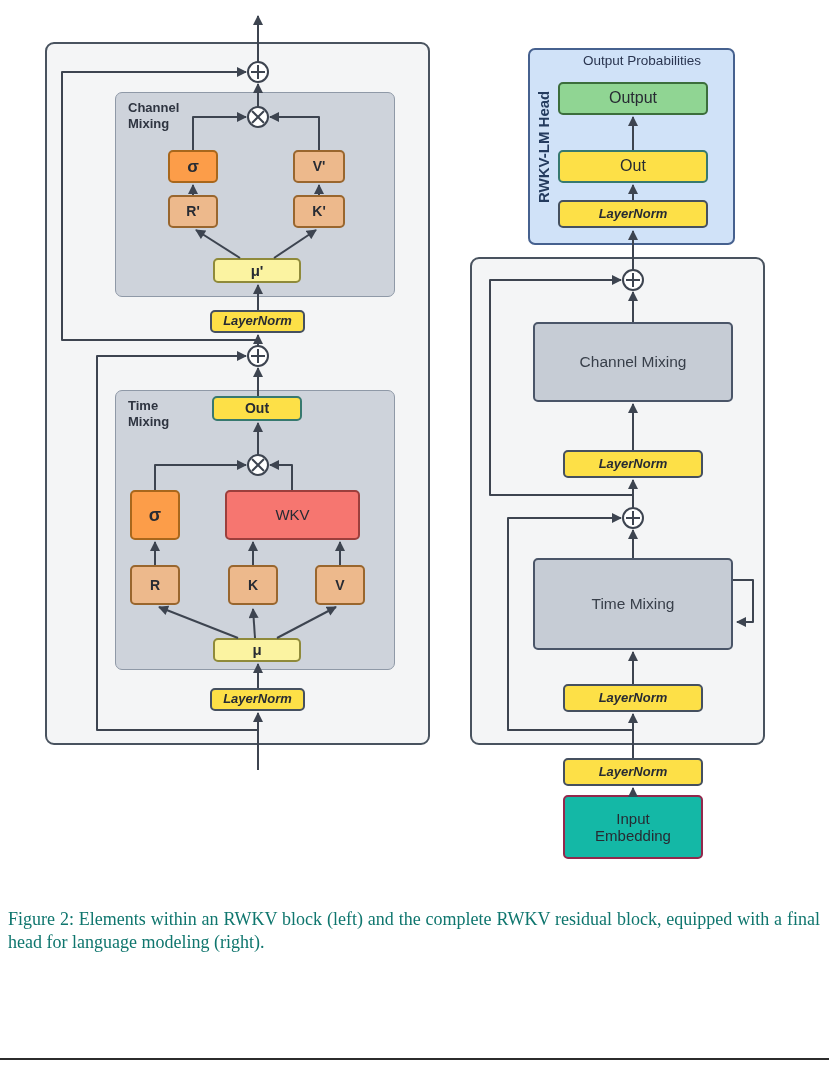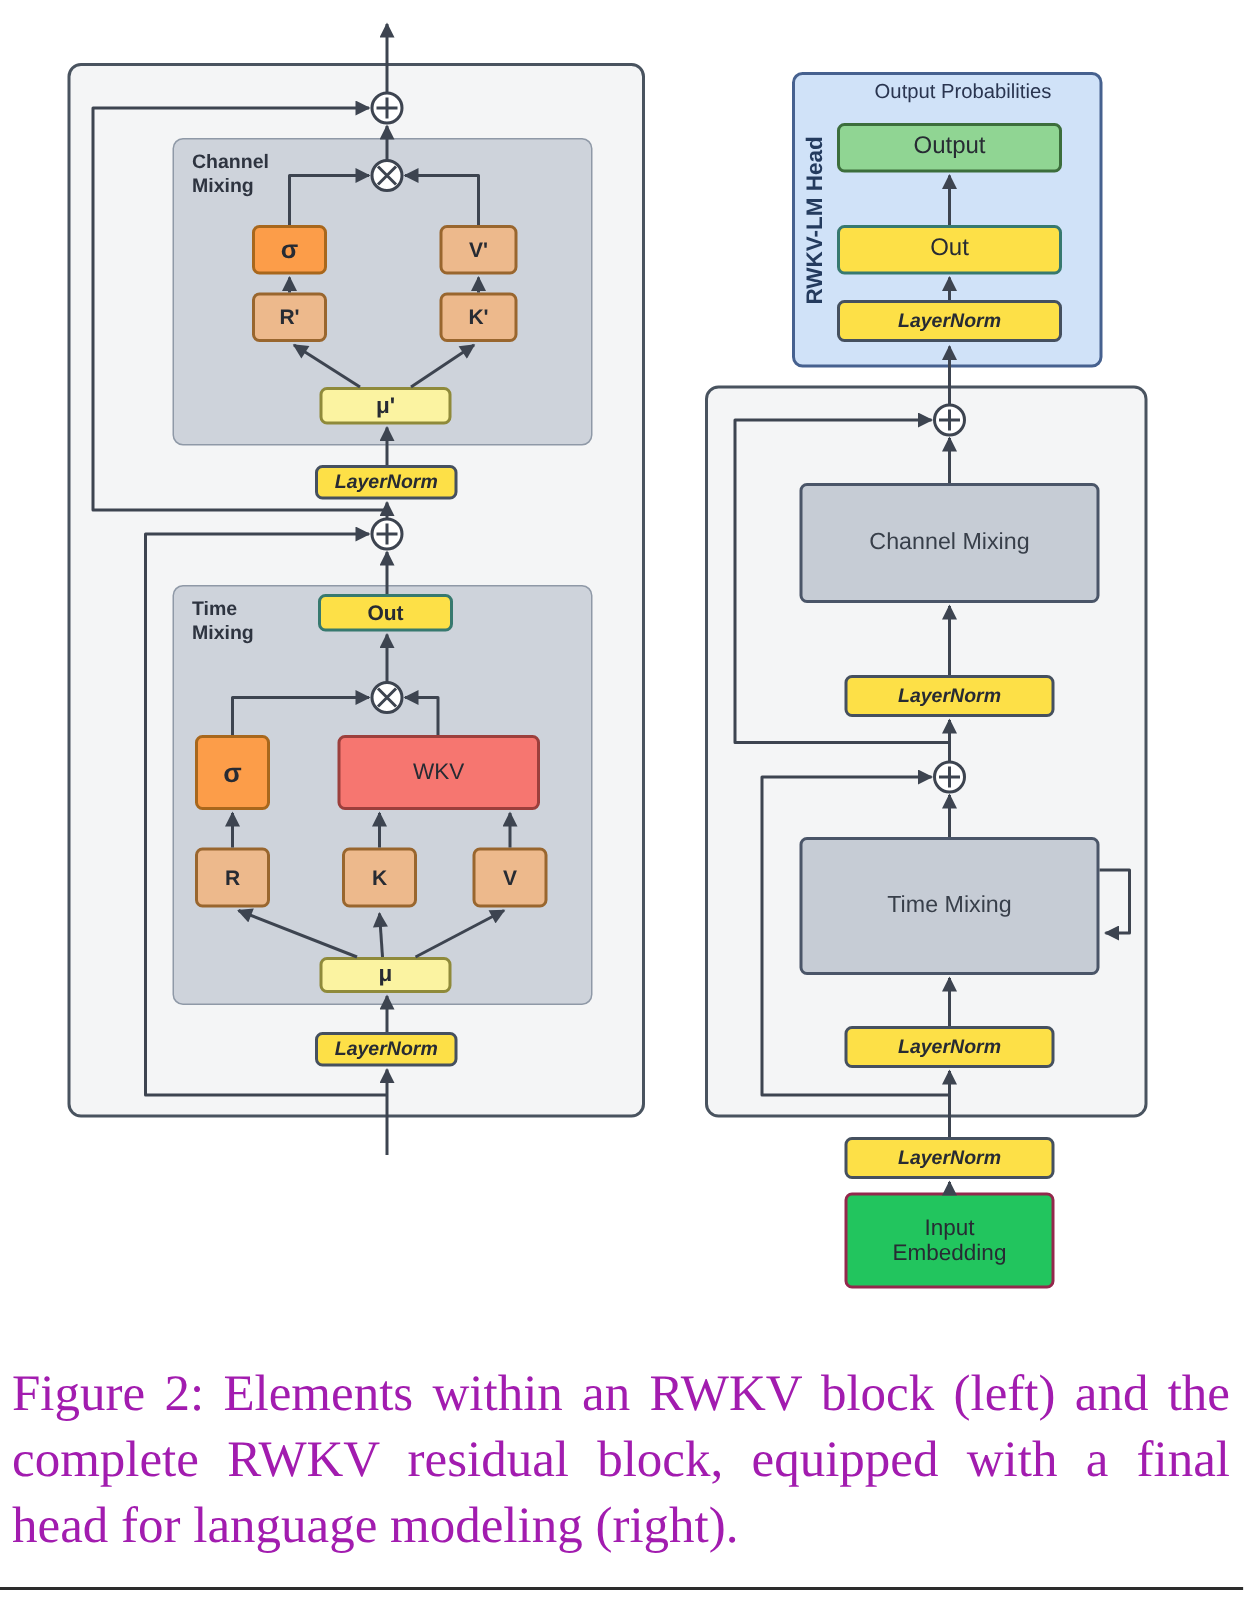--- a/index.html
+++ b/index.html
@@ -22,35 +22,35 @@
   .head-container {
     position:absolute; background:#d0e2f8; border:2px solid #46618f; border-radius:7px;
   }
   .orange { background:#fc9d49; border-color:#a8671c; }
   .tan    { background:#edb98c; border-color:#99662e; }
   .yellow { background:#fbf3a1; border-color:#8f8a3a; }
   .ln     { background:#fde047; border-color:#45505f; font-weight:700; font-size:13px;font-style:italic; }
   .cyan   { background:#fde047; border-color:#37796f; }
   .red    { background:#f67670; border-color:#9c3f3c; }
   .green  { background:#90d593; border-color:#3c6e3c; }
-  .pink   { background:#22c55e; border-color:#93284c; }
+  .pink   { background:#14b8a6; border-color:#93284c; }
   .graybox{ background:#c6ccd5; border-color:#4a5568; color:#383f4a; }
   .inner-label {
     position:absolute; font-weight:700; font-size:13px; color:#2e3440; line-height:1.25;
   }
   .v-title {
     position:absolute; writing-mode:vertical-rl; transform:rotate(180deg);
     text-align:center; font-weight:700; font-size:15px; color:#243b5e;
   }
   .op-text { position:absolute; font-size:13.5px; color:#2a3550; text-align:center; }
   .arrows { position:absolute; left:0; top:0; pointer-events:none; }
   .caption {
     position:absolute; left:8px; top:908px; width:812px;
     font-family:"Liberation Serif","DejaVu Serif",serif;
-    font-size:34px; color:#a21caf; text-align:justify; line-height:1.3;
+    font-size:18px; color:#0f766e; text-align:justify; line-height:1.3;
   }
   .bottom-rule { position:absolute; left:0; top:1058px; width:829px; height:2px; background:#2c2c2c; }
 </style>
 </head>
 <body>
 
 <div class="page">
 
   <div class="container-outer" style="left:45px;top:42px;width:385px;height:703px"></div>
 

